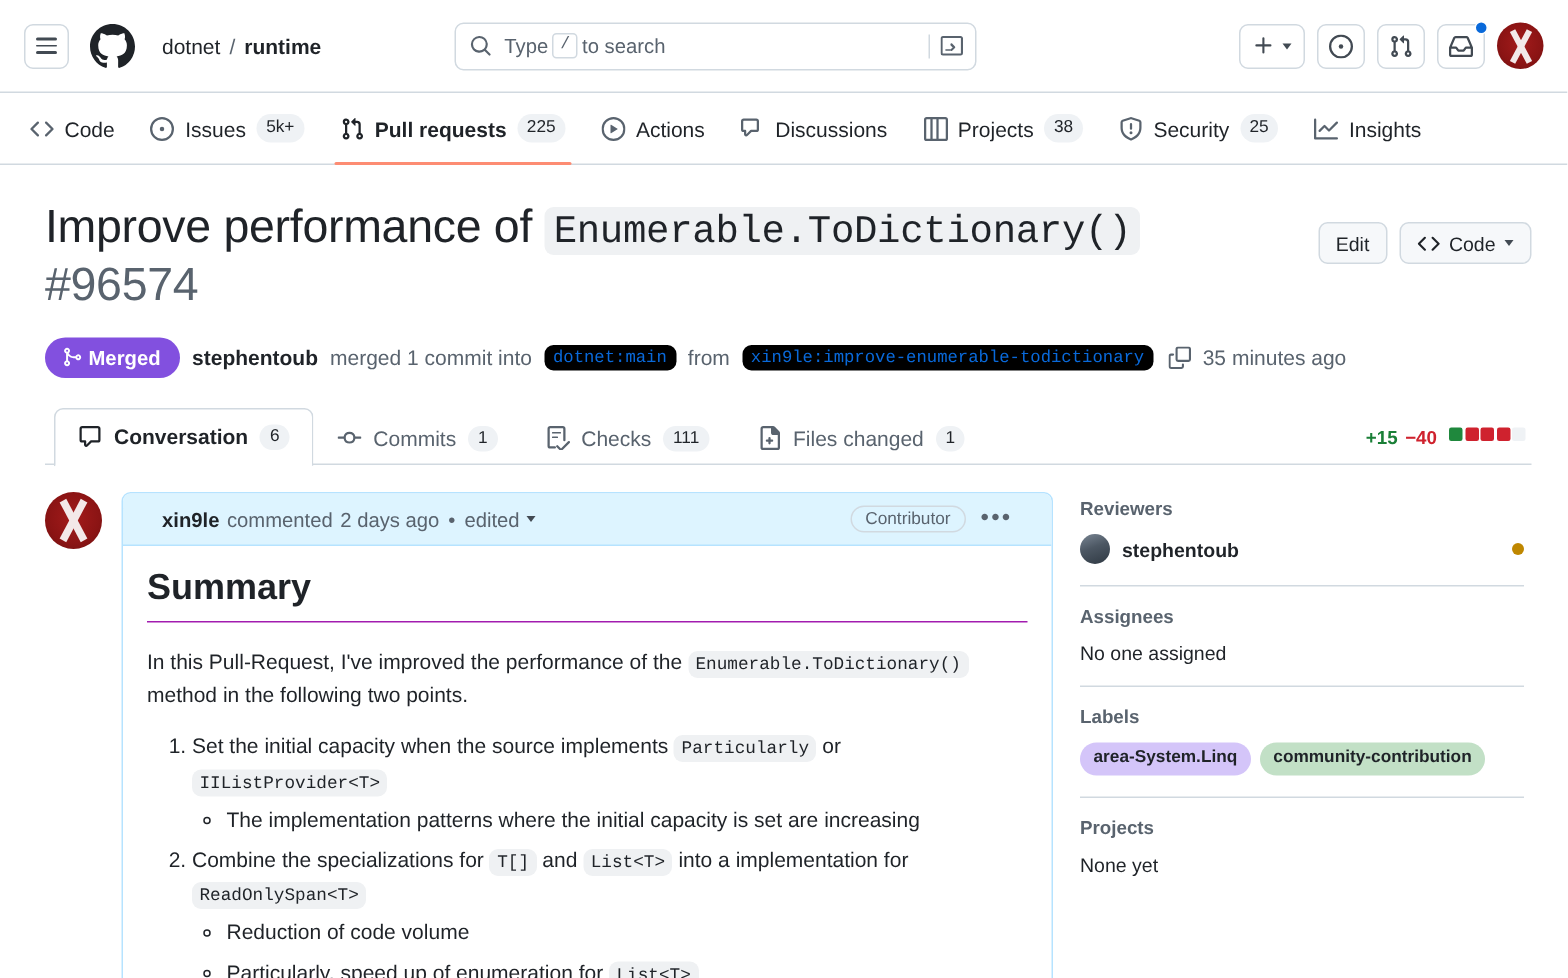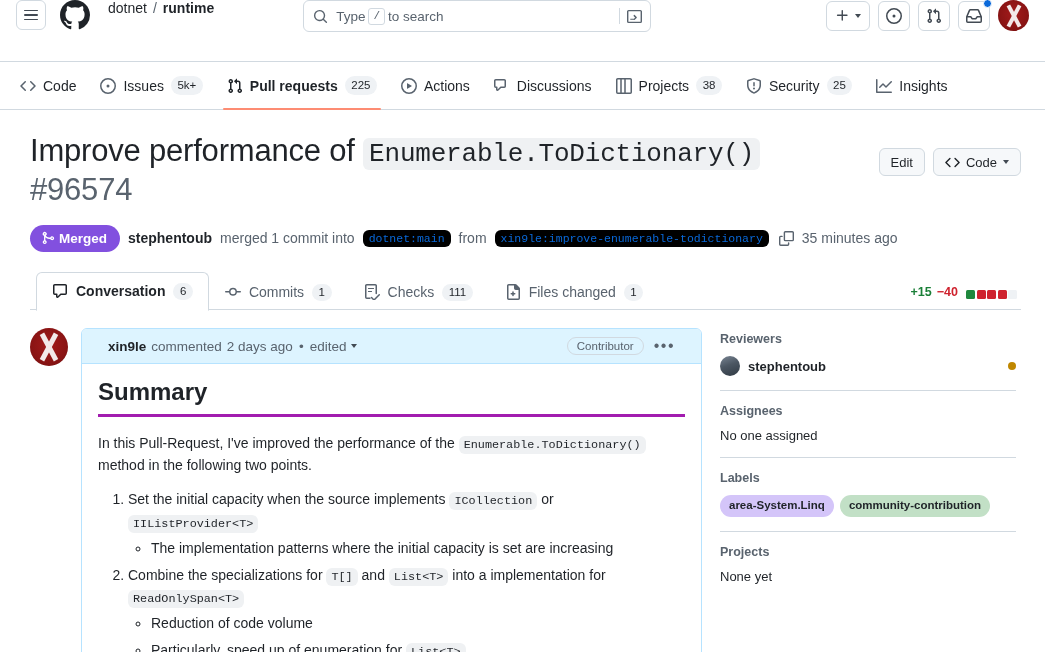--- a/index.html
+++ b/index.html
@@ -11,21 +11,21 @@
     overflow: hidden;
   }
   .page { position: relative; width: 1045px; height: 652px; }
 
   
   .topbar {
     height: 62px;
     background: #ffffff;
     border-bottom: 1px solid #d1d9e0;
     display: flex;
-    align-items: flex-start;
+    align-items: center;
     padding: 0 16px;
     gap: 8px;
   }
   .hamburger {
     width: 30px; height: 30px;
     border: 1px solid #d1d9e0;
     border-radius: 6px;
     display: flex; flex-direction: column;
     justify-content: center; align-items: center;
     gap: 3px;
@@ -243,21 +243,21 @@
     background: #eff2f5;
     color: #1f2328;
     border-radius: 20px;
     font-size: 11.5px;
     padding: 3px 6.5px;
     line-height:1;
     font-weight: 400;
   }
   .diffstat {
     margin-left: auto;
-    display: flex; align-items: flex-end; gap: 5px;
+    display: flex; align-items: flex-start; gap: 5px;
     font-size: 12.5px;
     font-weight: 600;
     padding-bottom: 10px;
     padding-right: 4px;
   }
   .adds { color: #1a7f37; }
   .dels { color: #cf222e; }
   .blocks { display:flex; gap: 1.5px; margin-left: 3px; }
   .blk { width: 9px; height: 9px; border-radius: 1.5px; }
   .blk.g { background:#1f883d; }
@@ -320,21 +320,21 @@
     background: transparent;
     cursor:pointer;
   }
   .kebab { color:#59636e; font-size:16px; letter-spacing:1.5px; cursor:pointer; line-height:1; }
 
   .comment-body { padding: 14px 16px 18px 16px; }
   .comment-body h2 {
     font-size: 24px;
     font-weight: 600;
     padding-bottom: 8px;
-    border-bottom: 3px solid #a21caf;
+    border-bottom: 1px solid #a21caf;
     margin-bottom: 16px;
   }
   .comment-body p { font-size: 14px; line-height: 1.55; margin-bottom: 12px; }
   .comment-body code {
     font-family: "Liberation Mono", monospace;
     font-size: 11.8px;
     background: #eff1f3;
     border-radius: 6px;
     padding: 2px 5px;
   }
@@ -605,21 +605,21 @@
           <div class="comment-body">
             <h2>Summary</h2>
             <p>
               <span>In this Pull-Request, I've improved the performance of the</span>
               <code>Enumerable.ToDictionary()</code>
               <span>method in the following two points.</span>
             </p>
             <ol>
               <li>
                 <span>Set the initial capacity when the source implements</span>
-                <code>ICollection</code>
+                <code>Particularly</code>
                 <span>or</span>
                 <code>IIListProvider&lt;T&gt;</code>
                 <ul>
                   <li>
                     <span>The implementation patterns where the initial capacity is set are increasing</span>
                   </li>
                 </ul>
               </li>
               <li>
                 <span>Combine the specializations for</span>

